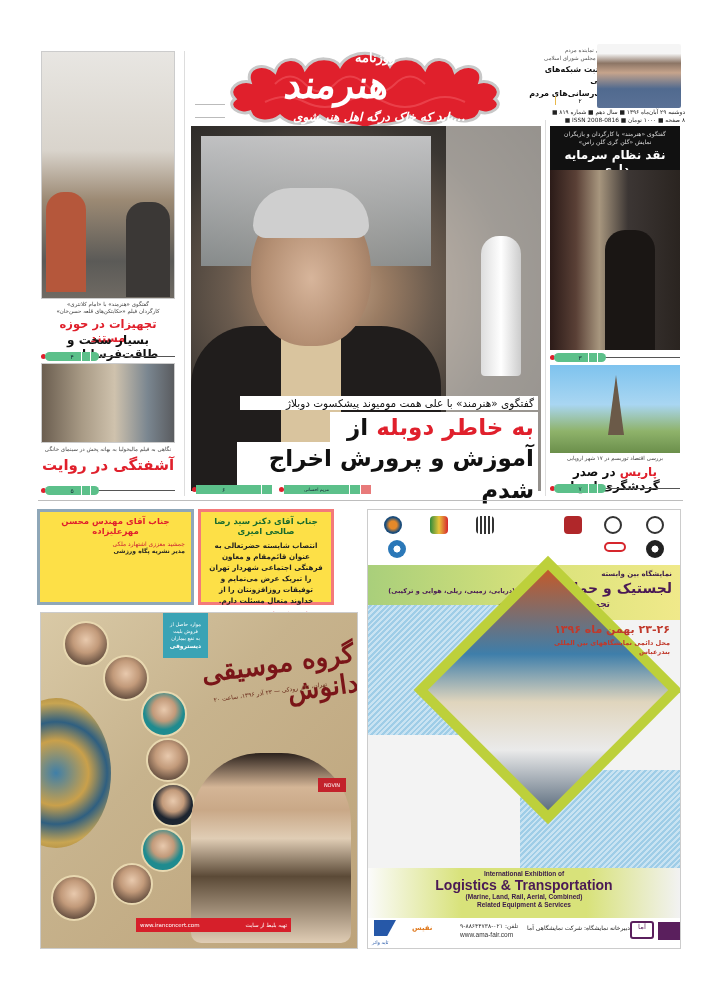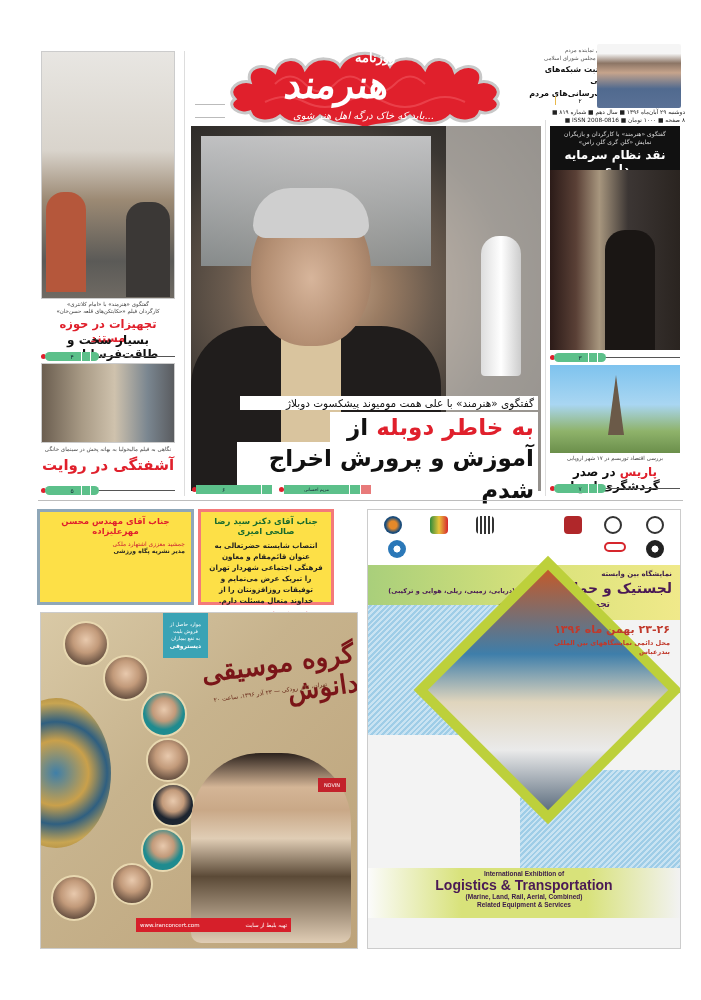--- a/index.html
+++ b/index.html
@@ -9,21 +9,21 @@
   .photo { overflow: hidden; }
   .red { color: #e0202c; }
   .blk { color: #111; }
 
   
   .logo-wrap { left: 215px; top: 44px; width: 300px; height: 80px; }
   .logo-rule { left: 195px; top: 104px; width: 30px; height: 1px; background: #bbb; }
   .logo-rule2 { left: 195px; top: 117px; width: 30px; height: 1px; background: #bbb; }
   .logo-text-top { font-family: "DejaVu Serif", serif; color: #fff; font-size: 13px; font-weight: bold; position:absolute; left: 140px; top: 6px; }
   .logo-text-main { font-family: "DejaVu Serif", serif; color: #fff; font-size: 38px; font-weight: bold; position:absolute; left: 70px; top: 18px; letter-spacing: -2px; transform: skewX(-8deg); }
-  .logo-slogan { font-family: "DejaVu Serif", serif; color: #fff; font-size: 10px; position:absolute; left: 78px; top: 66px; font-style: italic; }
+  .logo-slogan { font-family: "DejaVu Serif", serif; color: #fff; font-size: 12px; position:absolute; left: 78px; top: 66px; font-style: italic; font-weight: bold; }
 
   .head-story { left: 519px; top: 46px; width: 105px; text-align: right; }
   .head-story .sub { font-size: 5.5px; color: #555; line-height: 8px; }
   .head-story .ttl { font-size: 8px; color: #111; font-weight: bold; line-height: 11px; margin-top: 2px; }
   .head-page { left: 555px; top: 96px; width: 50px; height: 9px; border-left: 1px solid #e8b84a; border-right: 1px solid #e8b84a; font-size: 6px; text-align: center; line-height: 9px; }
   .head-photo { left: 597px; top: 44px; width: 84px; height: 64px; }
   .head-meta { left: 515px; top: 108px; width: 170px; font-size: 5.8px; line-height: 8px; text-align: right; color: #222; }
 
   
   .left-photo1 { left: 41px; top: 51px; width: 134px; height: 248px; background: linear-gradient(180deg,#e8e6e2 0%,#d9d4cc 40%,#9c8a74 60%,#5b5a57 85%,#6f6a63 100%); border: 1px solid #ccc; }
@@ -305,13 +305,23 @@
       <div class="in"></div>
     </div>
   <div class="date-fa">۲۳-۲۶ بهمن ماه ۱۳۹۶</div>
   <div class="venue-fa">محل دائمی نمایشگاههای بین المللی بندرعباس</div>
   <div class="band2">
     <div class="e1">International Exhibition of</div>
     <div class="e2">Logistics &amp; Transportation</div>
     <div class="e3">(Marine, Land, Rail, Aerial, Combined)</div>
     <div class="e4">Related Equipment &amp; Services</div>
   </div>
+  <div class="foot">
+    <div class="tw"></div>
+    <div class="twt">تاید واتر</div>
+    <div class="nf">نفیس</div>
+    <div class="tel">تلفن: ۰۲۱-۸۸۶۴۴۷۳۸-۹</div>
+    <div class="web">www.ama-fair.com</div>
+    <div class="ama">دبیرخانه نمایشگاه: شرکت نمایشگاهی آما</div>
+    <div class="amalogo">آما</div>
+    <div class="purple"></div>
+  </div>
 </div>
 
 </body></html>

